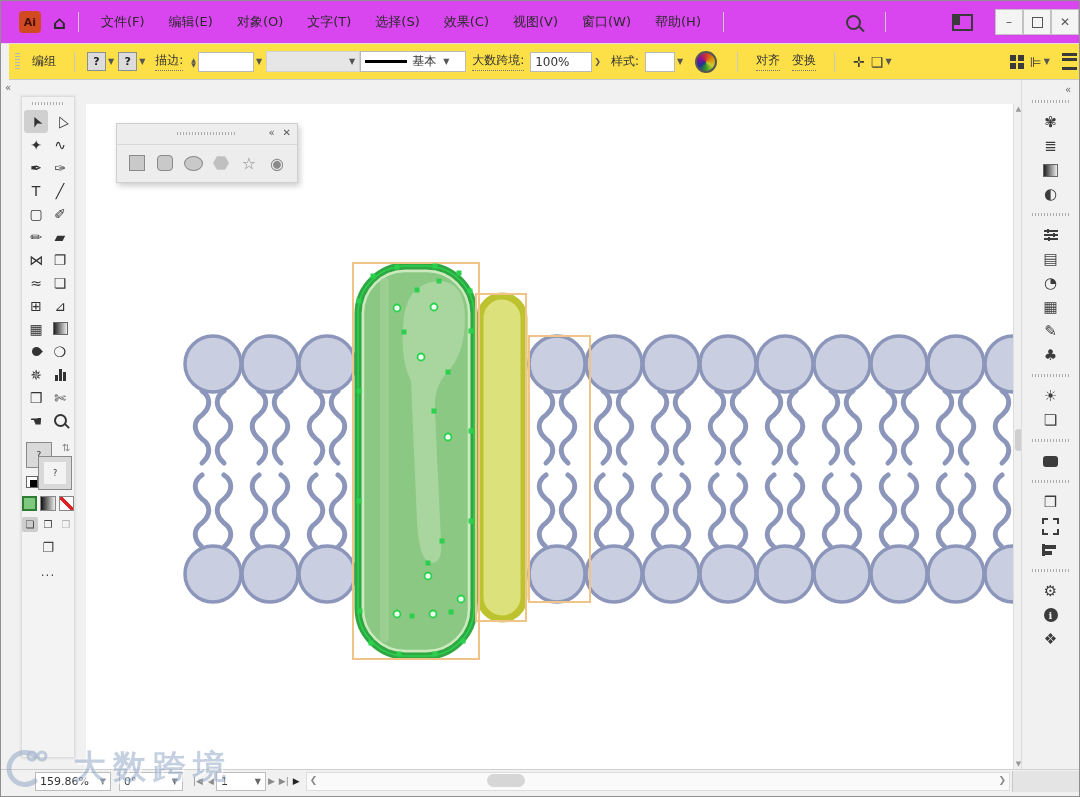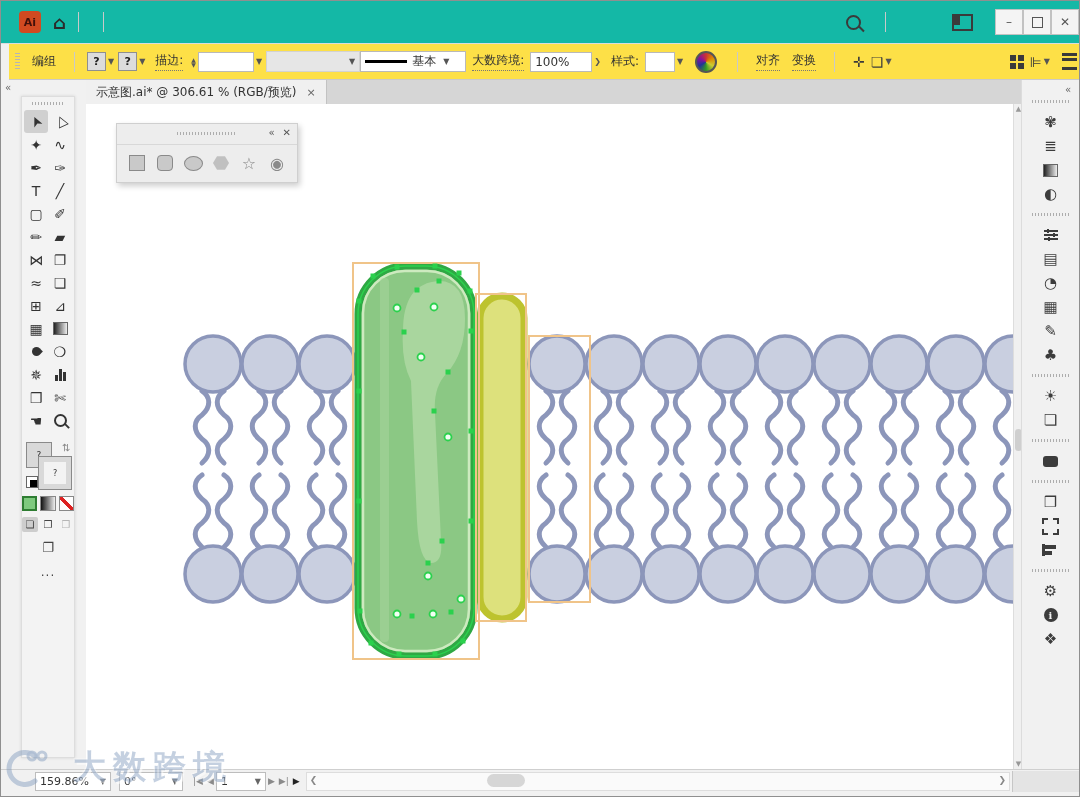--- a/index.html
+++ b/index.html
@@ -1,18 +1,18 @@
 <!DOCTYPE html>
 <html><head>
 <meta charset="utf-8">
 <style>
   html,body{margin:0;padding:0;background:#e9e9e9;font-family:"DejaVu Sans","Liberation Sans",sans-serif;}
   #win{position:relative;width:1078px;height:795px;border:1px solid #8f8f8f;background:#f1f1f1;overflow:hidden;}
   
-  #menubar{position:absolute;left:0;top:0;width:100%;height:42px;background:#14b8a6;border-bottom:1px solid #dcdcdc;display:flex;align-items:center;}
+  #menubar{position:absolute;left:0;top:0;width:100%;height:42px;background:#d946ef;border-bottom:1px solid #dcdcdc;display:flex;align-items:center;}
   .ai-logo{width:22px;height:22px;margin-left:18px;background:#d14a21;border-radius:4px;color:#43100a;font-weight:bold;font-size:11px;display:flex;align-items:center;justify-content:center;}
   .home{margin-left:12px;font-size:18px;color:#2b2b2b;font-weight:bold;}
   .vsep{width:1px;height:20px;background:#c9c9c9;margin:0 12px;}
   #menus{display:flex;gap:4px;}
   .menu-item{padding:4px 10px;font-size:13px;color:#2b2b2b;cursor:default;}
   #menubar-right{margin-left:auto;display:flex;align-items:center;}
   .mag{position:relative;width:11px;height:11px;border:2px solid #3a3a3a;border-radius:50%;display:inline-block;}
   .mag::after{content:'';position:absolute;width:7px;height:2px;background:#3a3a3a;transform:rotate(45deg);right:-6px;bottom:-2px;}
   .tb-ic{margin:0 12px;display:inline-flex;align-items:center;justify-content:center;}
   .ic-workspace{width:18px;height:13px;display:grid;grid-template-columns:8px 8px;grid-template-rows:6px 6px;gap:1px;}
@@ -132,20 +132,31 @@
 </style>
 </head>
 <body>
 
 <div id="win">
 
   <div id="menubar">
     <div class="ai-logo">Ai</div>
     <div class="home">⌂</div>
     <div class="vsep"></div>
+    <div id="menus">
+        <div class="menu-item">文件(F)</div>
+        <div class="menu-item">编辑(E)</div>
+        <div class="menu-item">对象(O)</div>
+        <div class="menu-item">文字(T)</div>
+        <div class="menu-item">选择(S)</div>
+        <div class="menu-item">效果(C)</div>
+        <div class="menu-item">视图(V)</div>
+        <div class="menu-item">窗口(W)</div>
+        <div class="menu-item">帮助(H)</div>
+      </div>
     <div class="vsep"></div>
     <div id="menubar-right">
       <span class="tb-ic">
           <span class="mag"></span>
         </span>
       <div class="vsep"></div>
       <span class="tb-ic ic-workspace">
           <b></b>
           <b></b>
           <b></b>
@@ -323,26 +334,20 @@
           <span class="mbtn active">❏</span>
           <span class="mbtn">❐</span>
           <span class="mbtn dis">❒</span>
         </div>
         <div id="screenmode">❐</div>
         <div id="moretools">...</div>
       </div>
     </div>
 
     <div id="center">
-      <div id="tabstrip">
-        <div id="doctab">
-          <span>示意图.ai* @ 306.61 % (RGB/预览)</span>
-          <span class="close">×</span>
-        </div>
-      </div>
       <div id="canvas">
         <svg id="art" width="928" height="665">
             <path d="M 116 287 c 9 6 9 16 0 24 c -9 6 -9 16 0 24 c 9 6 9 16 0 24" fill="none" stroke="#8c96ba" stroke-width="5" stroke-linecap="round"></path>
             <path d="M 116 371 c -9 6 -9 16 0 24 c 9 6 9 16 0 24 c -9 6 -9 16 0 24" fill="none" stroke="#8c96ba" stroke-width="5" stroke-linecap="round"></path>
             <path d="M 138 287 c -9 6 -9 16 0 24 c 9 6 9 16 0 24 c -9 6 -9 16 0 24" fill="none" stroke="#8c96ba" stroke-width="5" stroke-linecap="round"></path>
             <path d="M 138 371 c 9 6 9 16 0 24 c -9 6 -9 16 0 24 c 9 6 9 16 0 24" fill="none" stroke="#8c96ba" stroke-width="5" stroke-linecap="round"></path>
             <path d="M 173 287 c 9 6 9 16 0 24 c -9 6 -9 16 0 24 c 9 6 9 16 0 24" fill="none" stroke="#8c96ba" stroke-width="5" stroke-linecap="round"></path>
             <path d="M 173 371 c -9 6 -9 16 0 24 c 9 6 9 16 0 24 c -9 6 -9 16 0 24" fill="none" stroke="#8c96ba" stroke-width="5" stroke-linecap="round"></path>
             <path d="M 195 287 c -9 6 -9 16 0 24 c 9 6 9 16 0 24 c -9 6 -9 16 0 24" fill="none" stroke="#8c96ba" stroke-width="5" stroke-linecap="round"></path>
             <path d="M 195 371 c 9 6 9 16 0 24 c -9 6 -9 16 0 24 c 9 6 9 16 0 24" fill="none" stroke="#8c96ba" stroke-width="5" stroke-linecap="round"></path>

